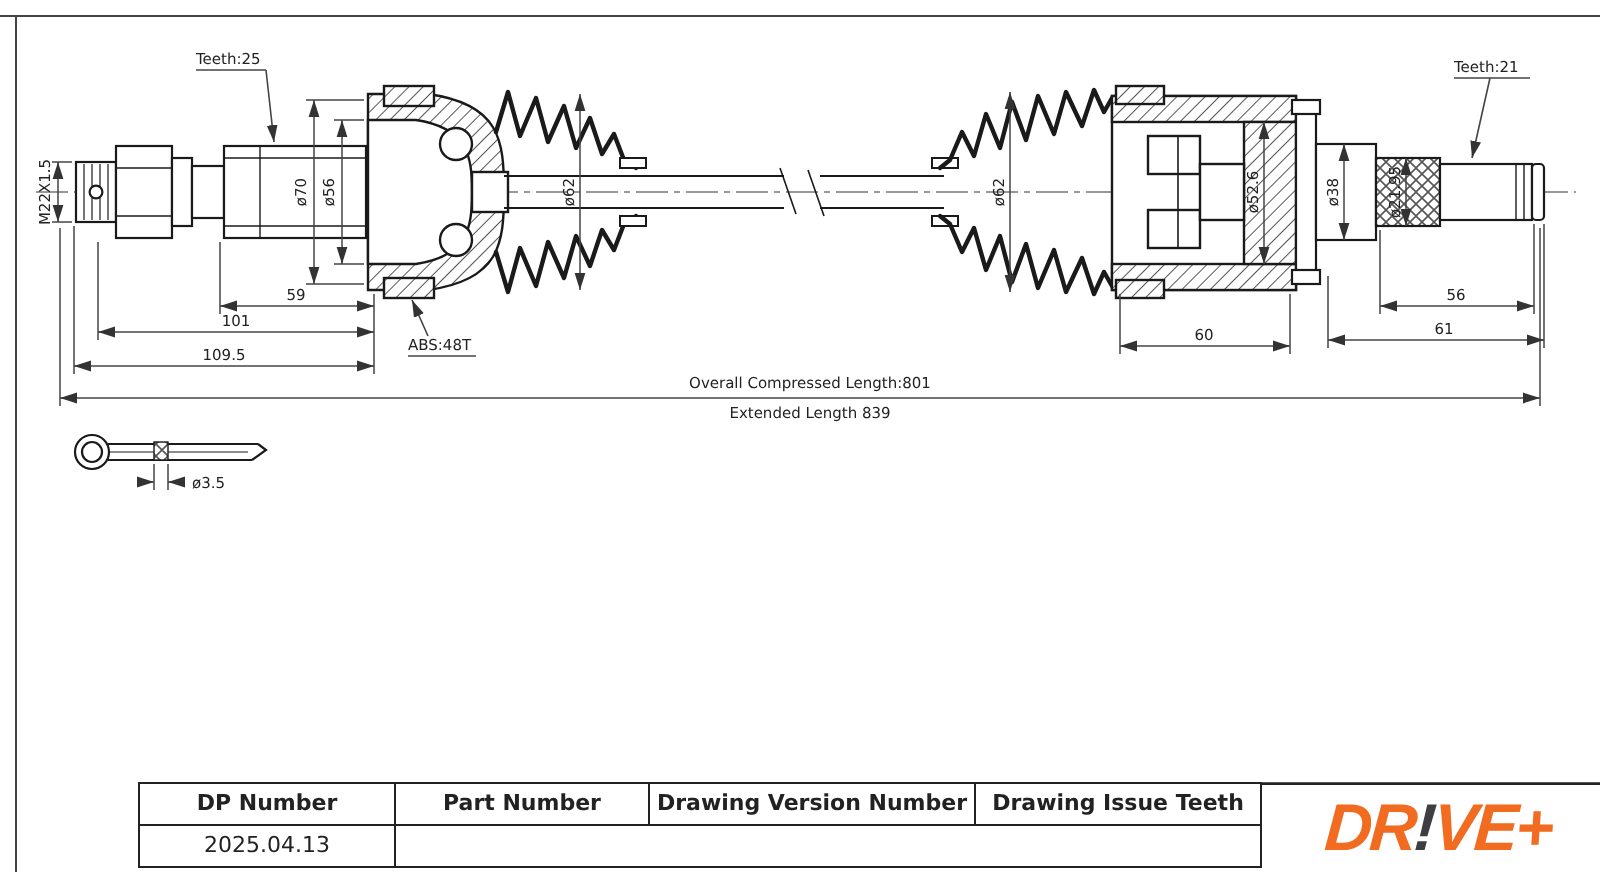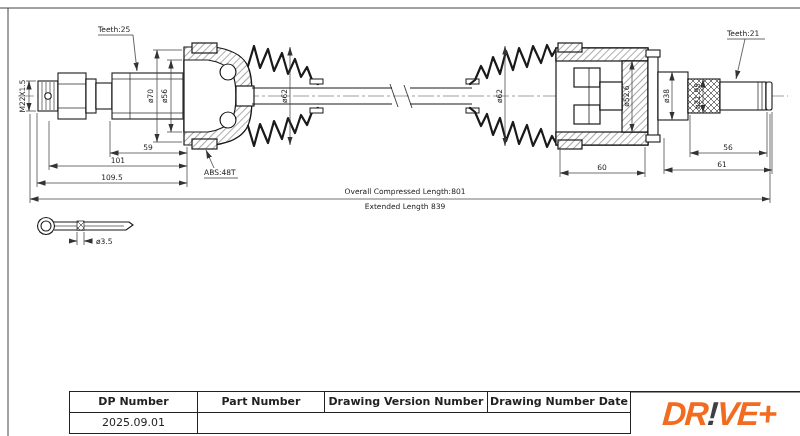--- a/index.html
+++ b/index.html
@@ -222,22 +222,22 @@
   </g>
   <text class="dimtxt" x="96" y="244">ø3.5</text>
 
   <line x1="631" y1="391.8" x2="800" y2="391.8" stroke="#222" stroke-width="1.4"></line>
 </svg>
 
 <div id="titleblock">
   <div class="cell hdr">DP Number</div>
   <div class="cell hdr">Part Number</div>
   <div class="cell hdr">Drawing Version Number</div>
-  <div class="cell hdr">Drawing Number Date</div>
-  <div class="cell">2025.09.01</div>
+  <div class="cell hdr">Drawing Issue Teeth</div>
+  <div class="cell">2025.04.13</div>
 </div>
 
 <div id="logo">
   <span style="color:#F16C20;">DR</span>
       <span style="color:#3F3F41;">!</span>
       <span style="color:#F16C20;">VE+</span>
 </div>
 
 </div>
 

